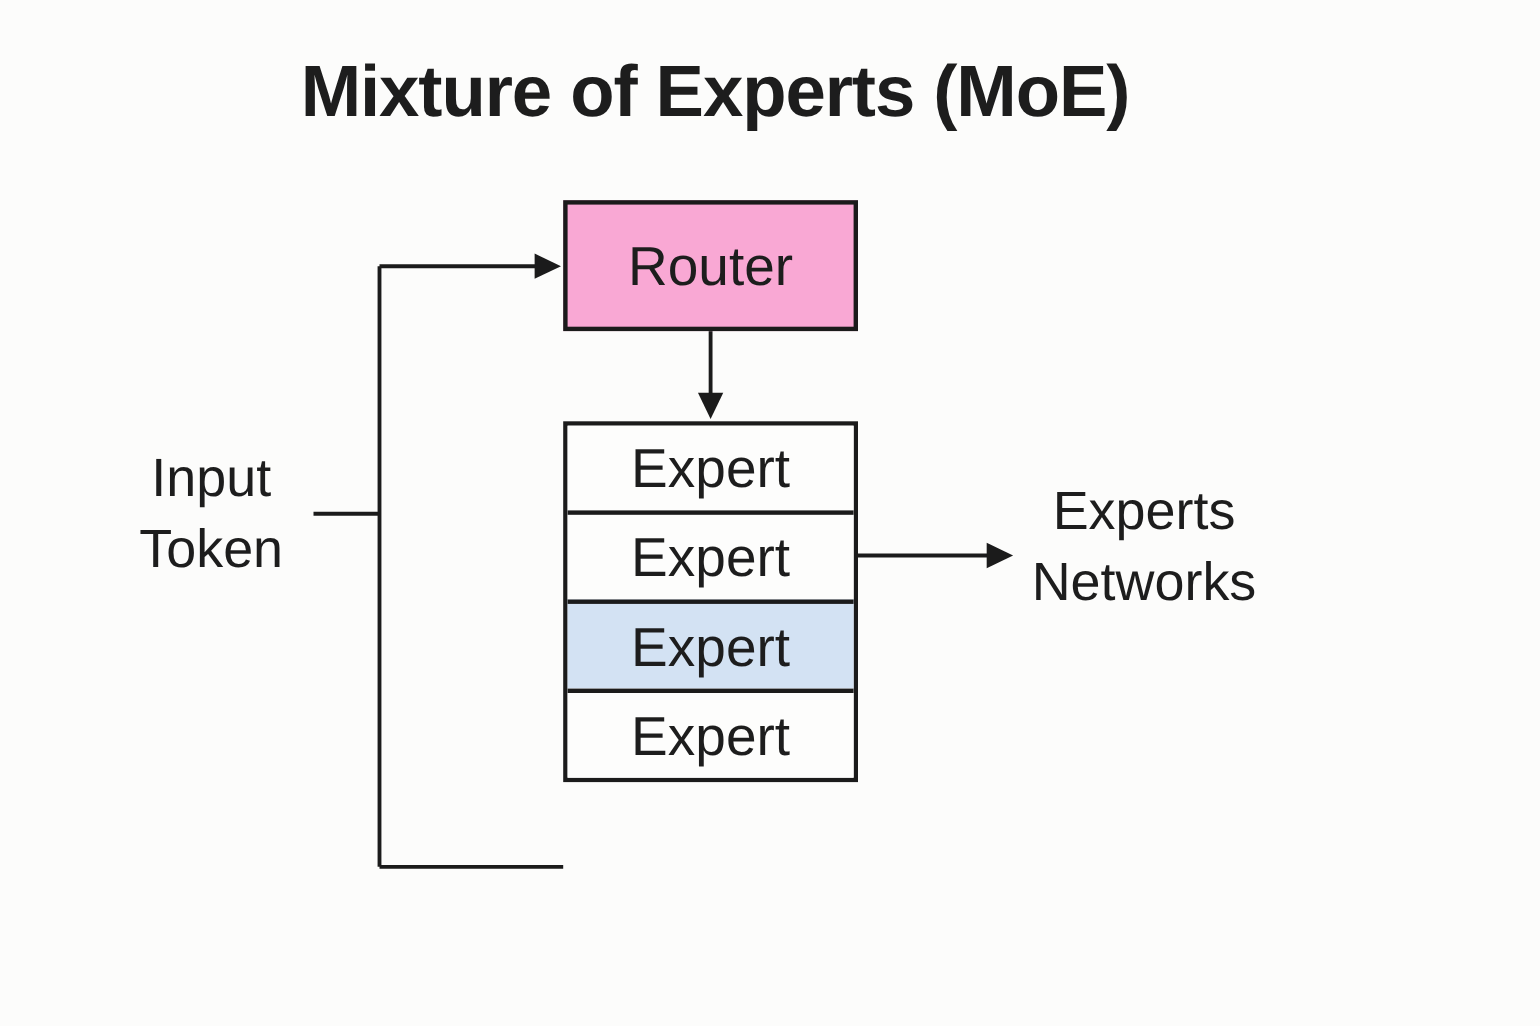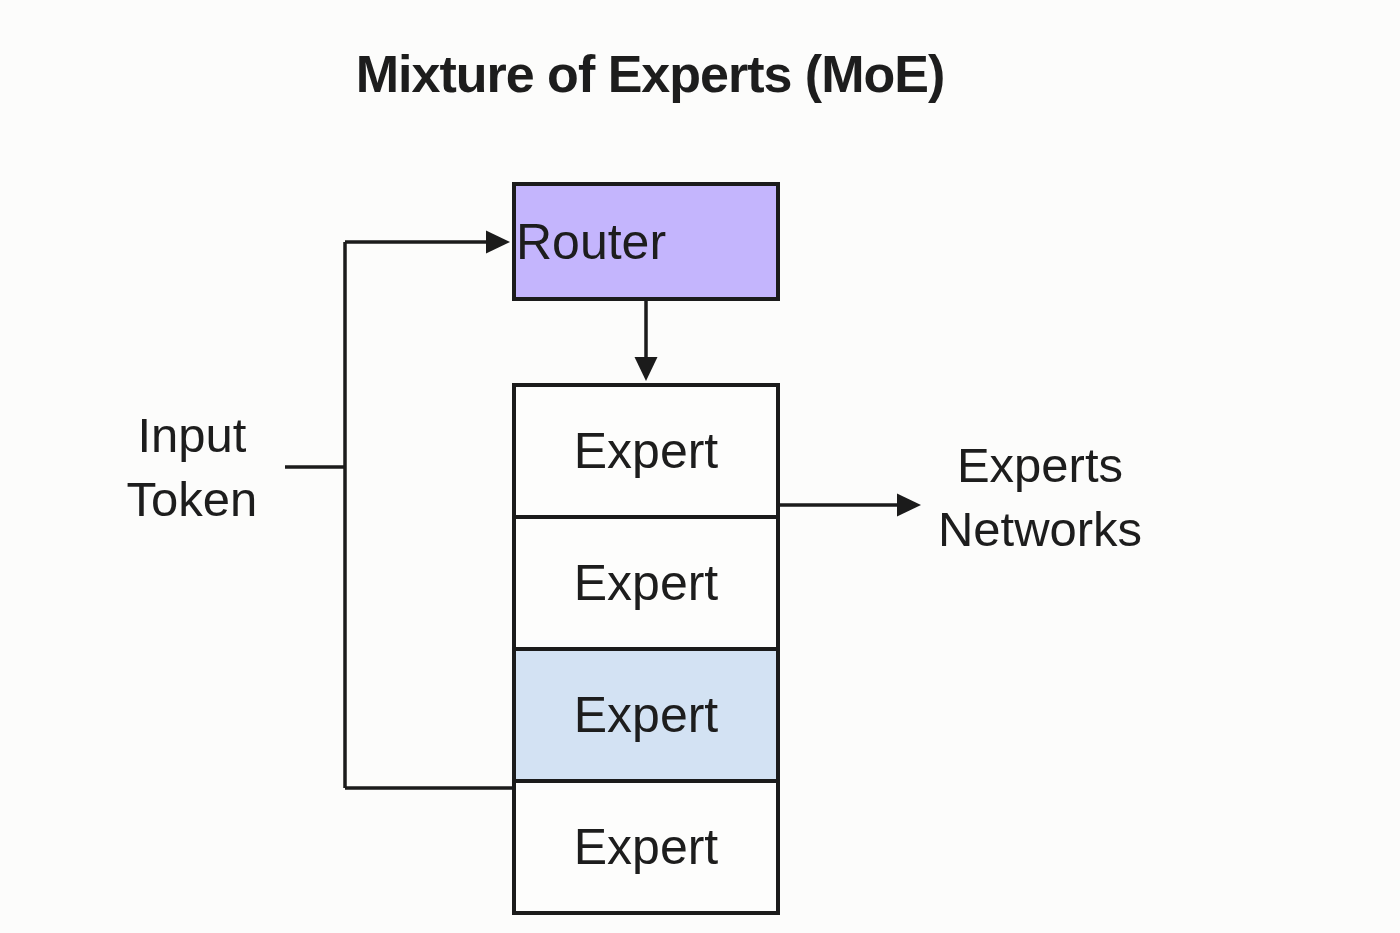--- a/index.html
+++ b/index.html
@@ -16,57 +16,58 @@
     overflow: hidden;
     color: #1d1d1d;
   }
   .title {
     position: absolute;
     left: 250px;
     top: 44px;
     width: 800px;
     margin: 0;
     text-align: center;
-    font-size: 52px;
+    font-size: 66px;
     font-weight: 700;
     letter-spacing: -1px;
     color: #1d1d1d;
   }
   .connectors {
     position: absolute;
     left: 0;
     top: 0;
     pointer-events: none;
   }
   .box {
     position: absolute;
     box-sizing: border-box;
     border: 4px solid #1b1b1b;
-    background: #c4b5fd;
+    background: #f9a8d4;
     display: flex;
     align-items: center;
+    justify-content: center;
   }
   .router-box {
     left: 512px;
     top: 182px;
     width: 268px;
     height: 119px;
   }
   .box-label {
     font-size: 50px;
     font-weight: 400;
     color: #1d1d1d;
     white-space: nowrap;
   }
   .stack {
     position: absolute;
     left: 512px;
     top: 383px;
     width: 268px;
-    height: 532px;
+    height: 328px;
     box-sizing: border-box;
     border: 4px solid #1b1b1b;
     background: #fdfdfc;
     display: flex;
     flex-direction: column;
   }
   .expert-row {
     flex: 1 1 0;
     display: flex;
     align-items: center;

